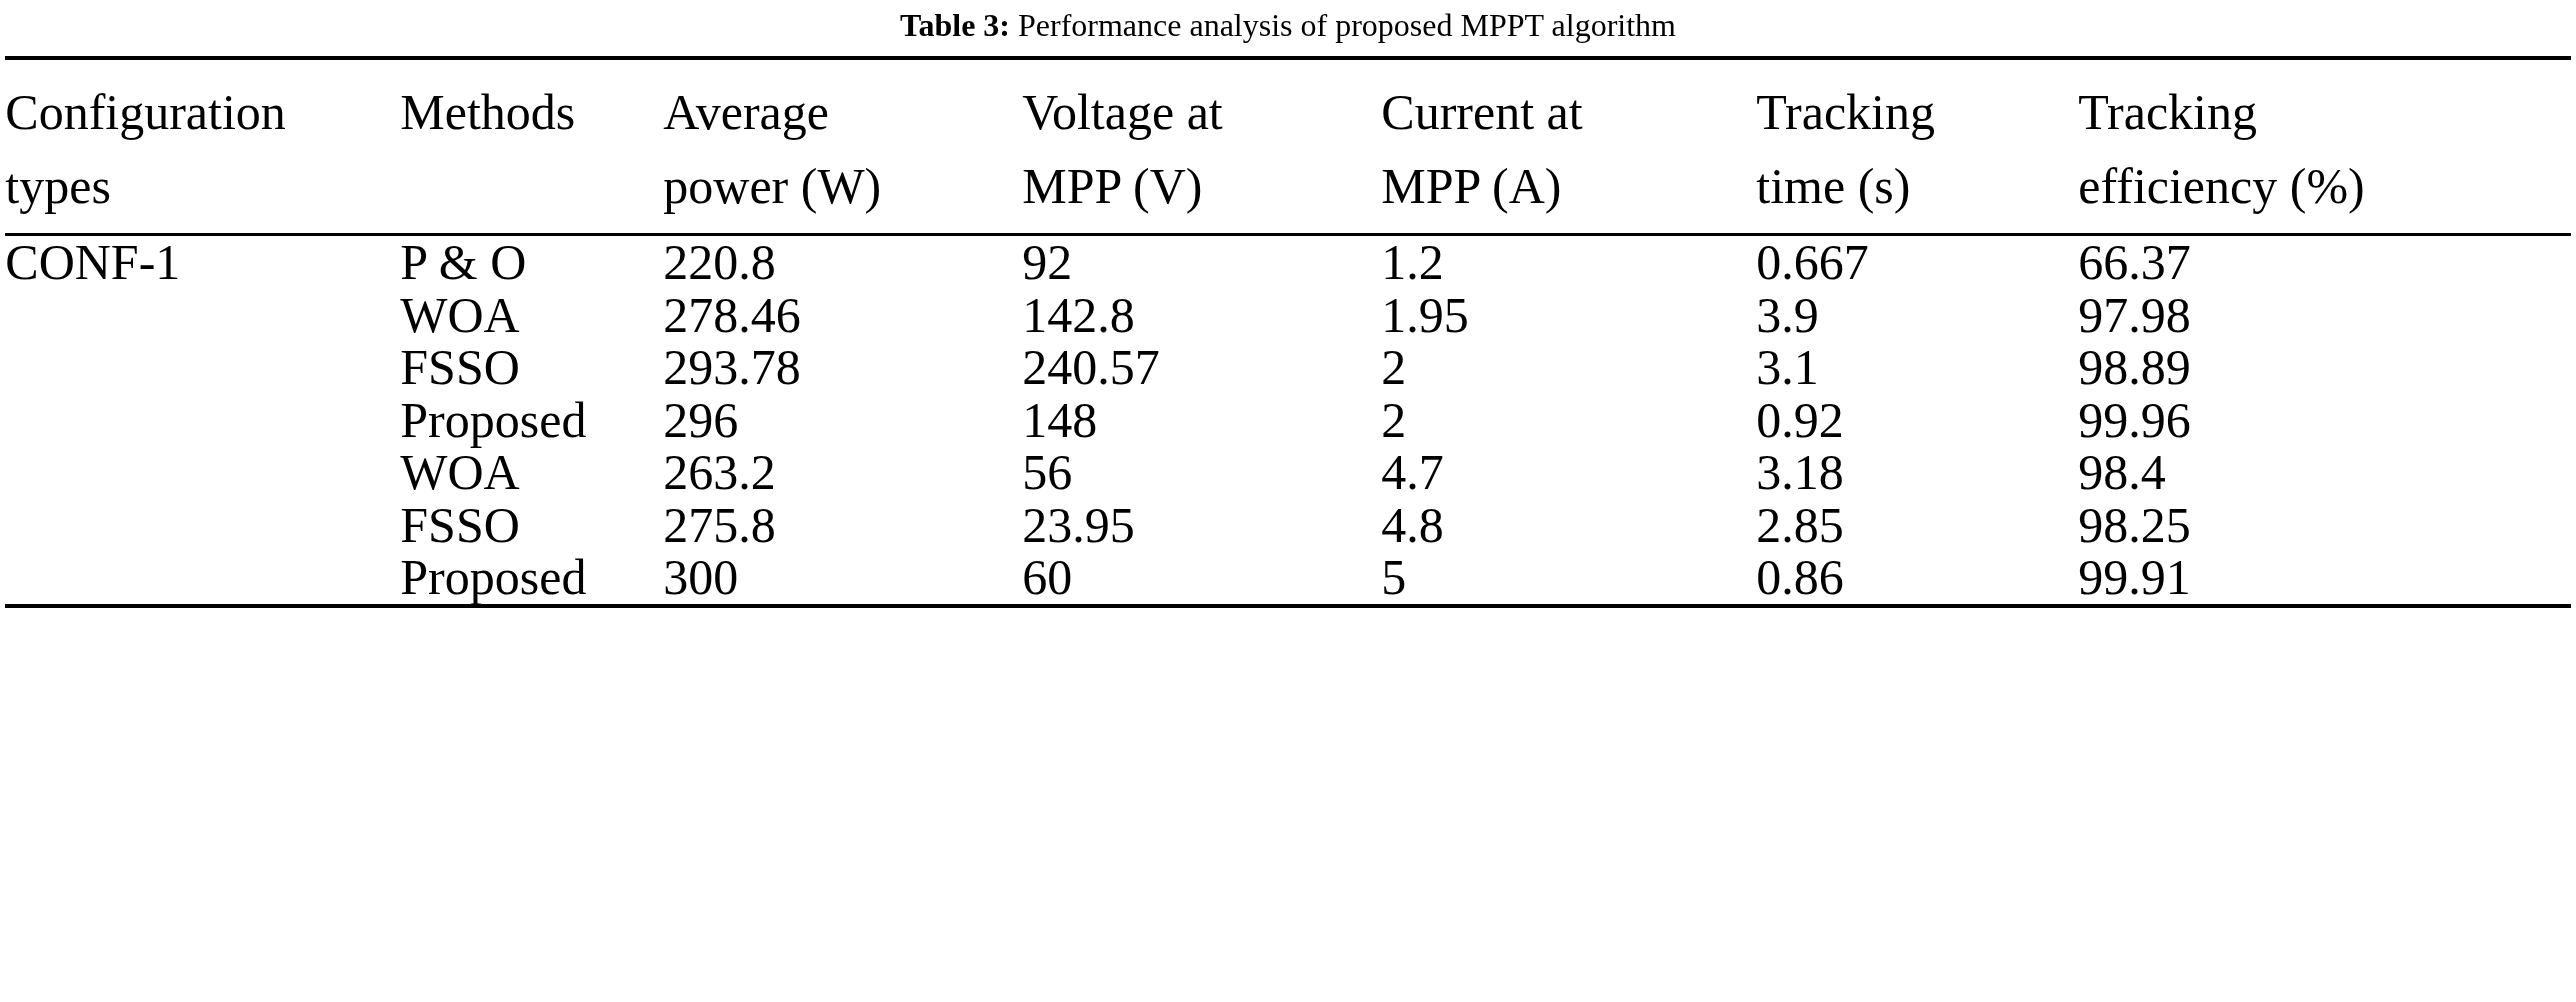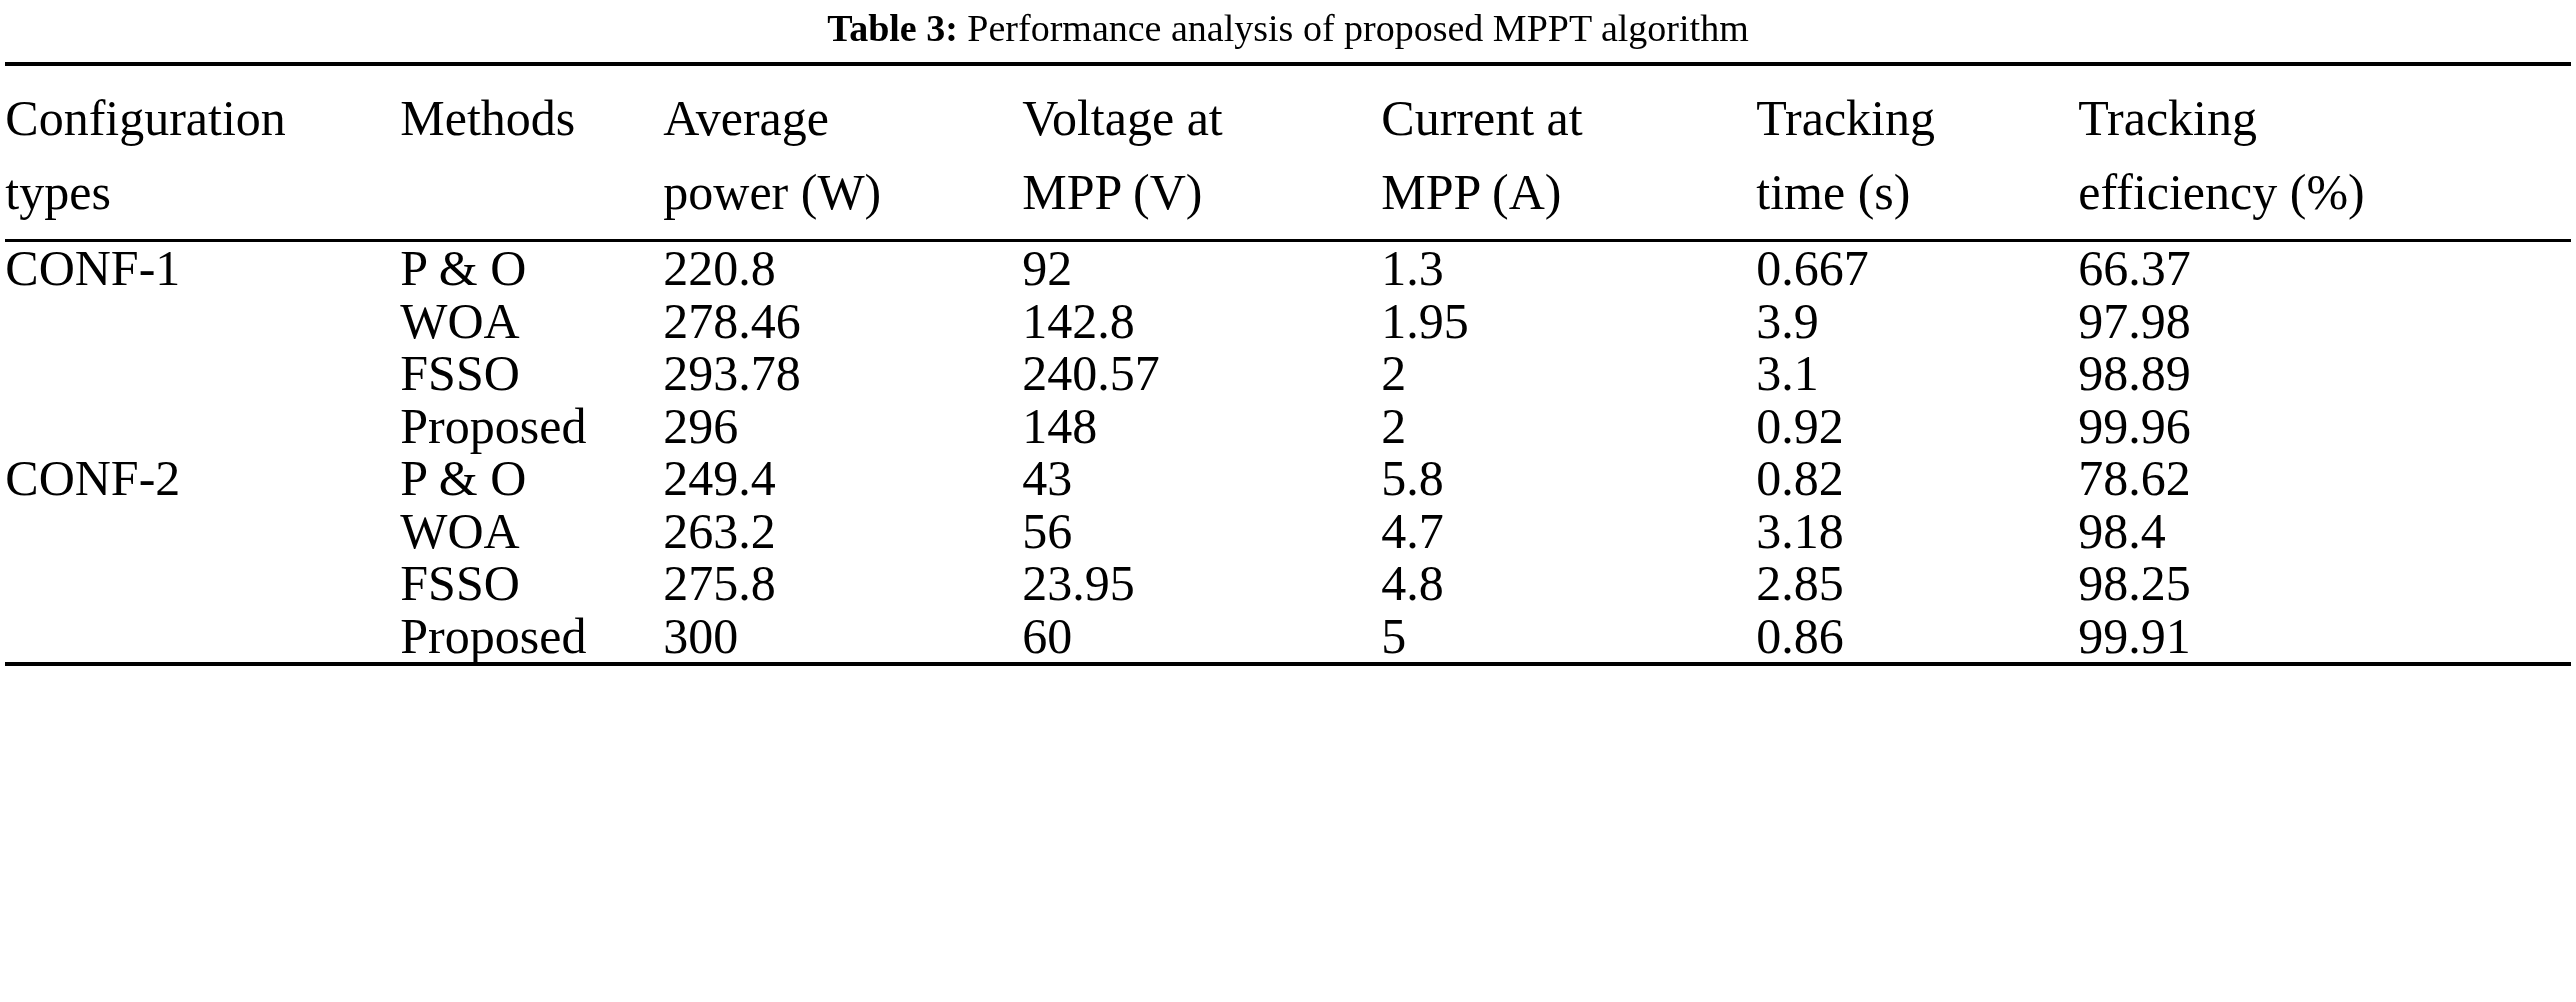--- a/index.html
+++ b/index.html
@@ -13,21 +13,21 @@
     color: #000000;
     -webkit-font-smoothing: antialiased;
   }
   .page {
     width: 2576px;
     box-sizing: border-box;
     padding: 0 5.3px;
   }
   .caption {
     text-align: center;
-    font-size: 38px;
+    font-size: 32px;
     line-height: 1.0;
     padding: 9.2px 0 14.5px 0;
     white-space: nowrap;
   }
   .caption .cap-label {
     font-weight: bold;
   }
   .caption .cap-text {
     font-weight: normal;
   }
@@ -131,21 +131,21 @@
           <span class="hl2">efficiency (%)</span>
         </th>
       </tr>
     </thead>
     <tbody>
       <tr>
         <td>CONF-1</td>
         <td>P &amp; O</td>
         <td>220.8</td>
         <td>92</td>
-        <td>1.3</td>
+        <td>1.2</td>
         <td>0.667</td>
         <td>66.37</td>
       </tr>
       <tr>
         <td></td>
         <td>WOA</td>
         <td>278.46</td>
         <td>142.8</td>
         <td>1.95</td>
         <td>3.9</td>
@@ -163,29 +163,20 @@
       <tr>
         <td></td>
         <td>Proposed</td>
         <td>296</td>
         <td>148</td>
         <td>2</td>
         <td>0.92</td>
         <td>99.96</td>
       </tr>
       <tr>
-        <td>CONF-2</td>
-        <td>P &amp; O</td>
-        <td>249.4</td>
-        <td>43</td>
-        <td>5.8</td>
-        <td>0.82</td>
-        <td>78.62</td>
-      </tr>
-      <tr>
         <td></td>
         <td>WOA</td>
         <td>263.2</td>
         <td>56</td>
         <td>4.7</td>
         <td>3.18</td>
         <td>98.4</td>
       </tr>
       <tr>
         <td></td>

